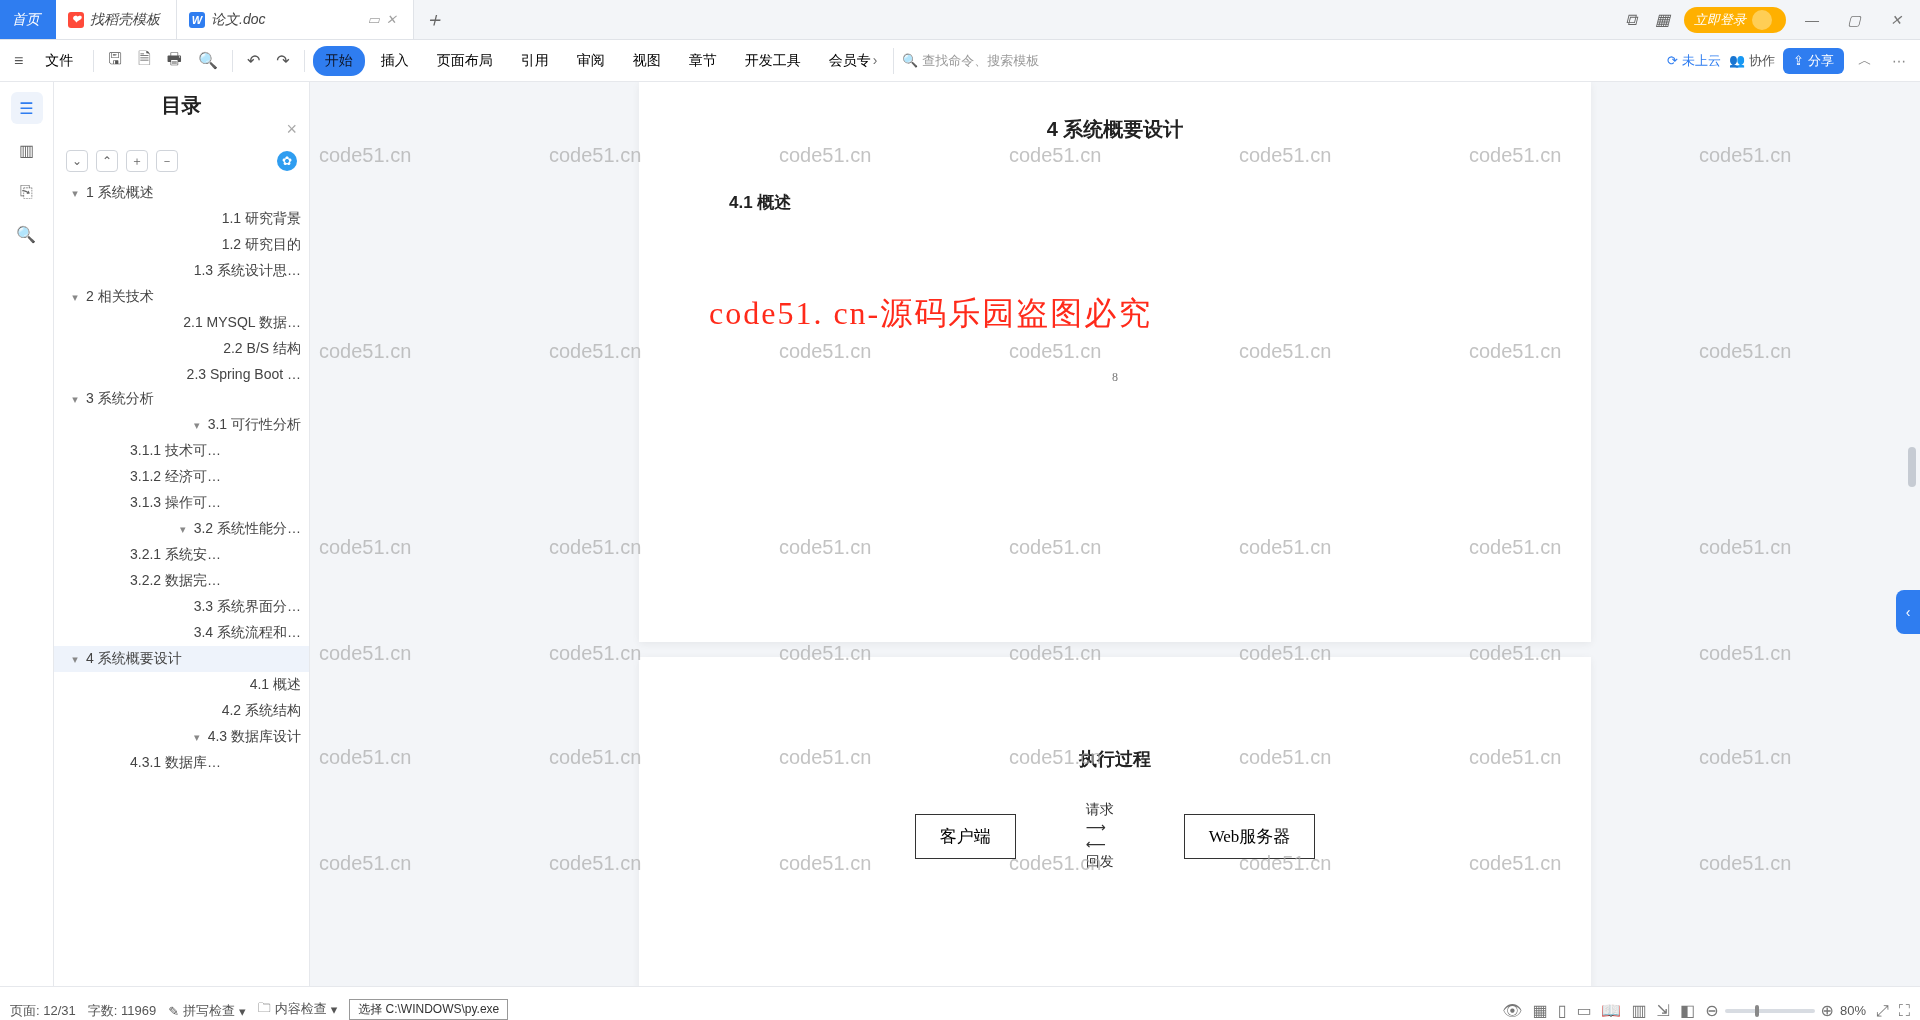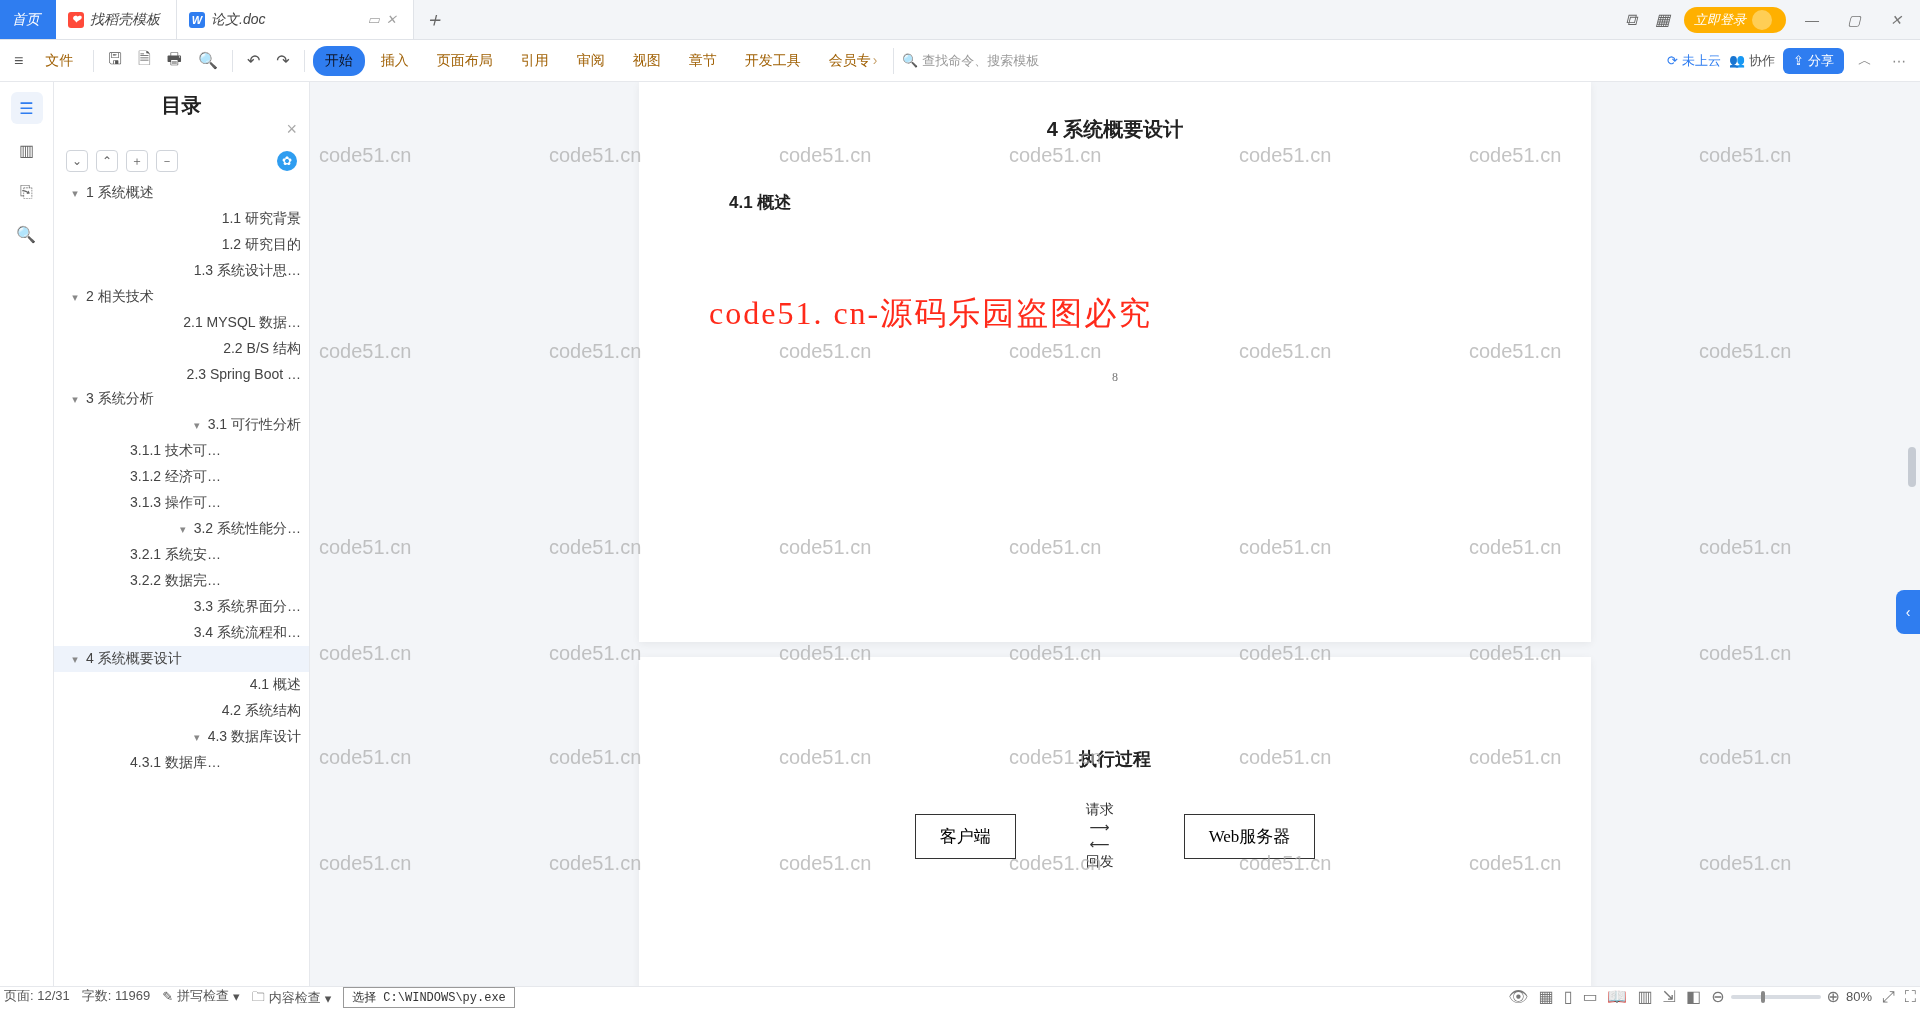--- a/index.html
+++ b/index.html
@@ -17,21 +17,21 @@
 .tabbar .right{ margin-left:auto; display:flex; align-items:center; gap:10px; padding-right:8px;}
 .tabbar .rbtn{ color:#666; font-size:16px; padding:4px 4px; cursor:pointer;}
 .tabbar .login{ background:#ffb000; color:#fff; border-radius:14px; padding:3px 14px 3px 10px; display:flex; align-items:center; gap:6px; font-size:13px;}
 .tabbar .login .avatar{width:20px;height:20px;border-radius:50%;background:#ffce55;display:inline-block;}
 .tabbar .winbtn{ width:32px;text-align:center;color:#777;font-size:14px;cursor:pointer;}
 
 
 .ribbon{ height:42px; display:flex; align-items:center; border-bottom:1px solid #e6e8ec; padding:0 8px; gap:4px; background:#fff; font-size:14px;}
 .ribbon .icobtn{ color:#555; padding:4px 6px; cursor:pointer; font-size:16px;}
 .ribbon .sep{ width:1px;height:22px;background:#e0e3e8;margin:0 4px;}
-.ribbon .rtab{ padding:6px 12px; color:#a16207; cursor:pointer; border-radius:14px;}
+.ribbon .rtab{ padding:6px 12px; color:#000000; cursor:pointer; border-radius:14px;}
 .ribbon .rtab.active{ background:#2f7df0;color:#0f172a;}
 .ribbon .truncated::after{content:"›";margin-left:2px;opacity:.6;}
 .ribbon .right{ margin-left:auto; display:flex; align-items:center; gap:8px;}
 .ribbon .search{ padding:4px 8px; color:#999; border-left:1px solid #e0e3e8; font-size:13px;}
 .ribbon .share{ background:#2f7df0;color:#fff;border-radius:6px;padding:4px 10px;display:flex;align-items:center;gap:4px;font-size:13px;}
 .ribbon .cloud{ color:#2f7df0; font-size:13px; display:flex;align-items:center;gap:4px; cursor:pointer;}
 .ribbon .collab{ color:#555; font-size:13px; display:flex;align-items:center;gap:4px; cursor:pointer;}
 .ribbon .chev{ color:#888; padding:4px 6px; cursor:pointer;}
 
 
@@ -65,32 +65,32 @@
 .page2{ top:575px; height:400px;}
 .page h3.center{ text-align:center; font-size:20px; font-weight:700; color:#222; margin-top:4px;}
 .page h4{ font-size:17px; font-weight:700; color:#222; margin:48px 0 18px 20px;}
 .page p{ font-size:16px; line-height:2.1; color:#333; text-indent:2em; font-family:"SimSun","Songti SC",serif;}
 .wm{ position:absolute; color:#aaa; font-size:20px; opacity:.7; pointer-events:none; font-family:Arial,sans-serif;}
 .redbanner{ color:#ff2a1a; font-size:32px; font-family:"SimSun",serif; letter-spacing:2px;}
 .pgnum{ text-align:center;color:#777;font-size:12px;font-family:serif;}
 .page2 h4.center{ text-align:center; font-size:18px; font-weight:700; margin:60px 0 30px;}
 .diag{ display:flex; align-items:center; justify-content:center; gap:70px; font-family:"SimSun",serif;}
 .diag .box{ border:1px solid #333; padding:10px 24px; font-size:17px;}
-.diag .arrows{ display:flex; flex-direction:column; align-items:center; font-size:14px; color:#333;}
+.diag .arrows{ display:flex; flex-direction:column; align-items:flex-start; font-size:14px; color:#333;}
 .diag .arrows .lbl{ font-family:"SimSun",serif;}
 .scrollfin{ position:absolute; right:2px; top:0; bottom:0; width:12px;}
 .scrollfin .thumb{ position:absolute; left:2px; width:8px; background:#c6cbd3; border-radius:4px;}
 .bluetab{ position:absolute; right:0; top:508px; width:24px; height:44px; background:#2f7df0; border-radius:8px 0 0 8px; color:#fff; display:flex; align-items:center; justify-content:center; font-size:14px;}
 .pagetool-l{ position:absolute; left:50%; margin-left:-454px; top:26px; color:#a8c6ef; font-size:18px;}
 .pagetool-r{ position:absolute; left:50%; margin-left:436px; top:26px; color:#bcc3cd; font-size:18px;}
 
 
-.status{ height:34px; border-top:1px solid #e6e8ec; display:flex; align-items:flex-start; font-size:13px; color:#555; background:#fff; padding:0 4px; gap:12px;}
+.status{ height:34px; border-top:1px solid #e6e8ec; display:flex; align-items:flex-end; font-size:13px; color:#555; background:#fff; padding:0 10px; gap:12px;}
 .status .sbtn{ display:flex; align-items:center; gap:4px; cursor:pointer;}
-.status .pathbox{ border:1px solid #999; padding:1px 8px; font-size:12px; color:#333; background:#fff;font-family:Liberation Mono, monospace;}
+.status .pathbox{ border:1px solid #999; padding:1px 8px; font-size:12px; color:#333; background:#fff;}
 .status .right{ margin-left:auto; display:flex; align-items:center; gap:10px;}
 .status .ib{ color:#777; font-size:16px; cursor:pointer;}
 .status .zoom{ display:flex; align-items:center; gap:6px;}
 .status .ztrack{ width:90px;height:4px;background:#d8dce2;position:relative;border-radius:2px;}
 .status .zthumb{ position:absolute; top:-4px; width:4px;height:12px;background:#888;border-radius:2px;}
 </style>
 </head>
 <body>
 
 <div class="tabbar">

